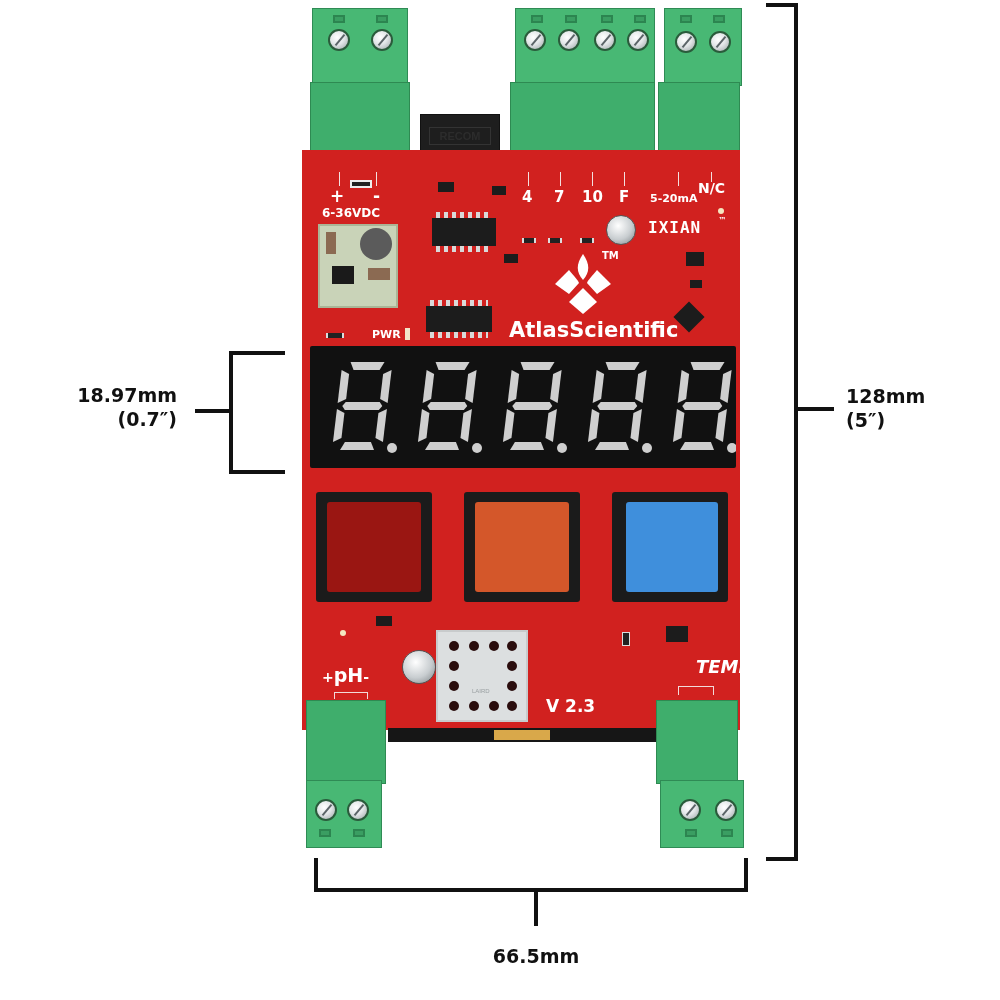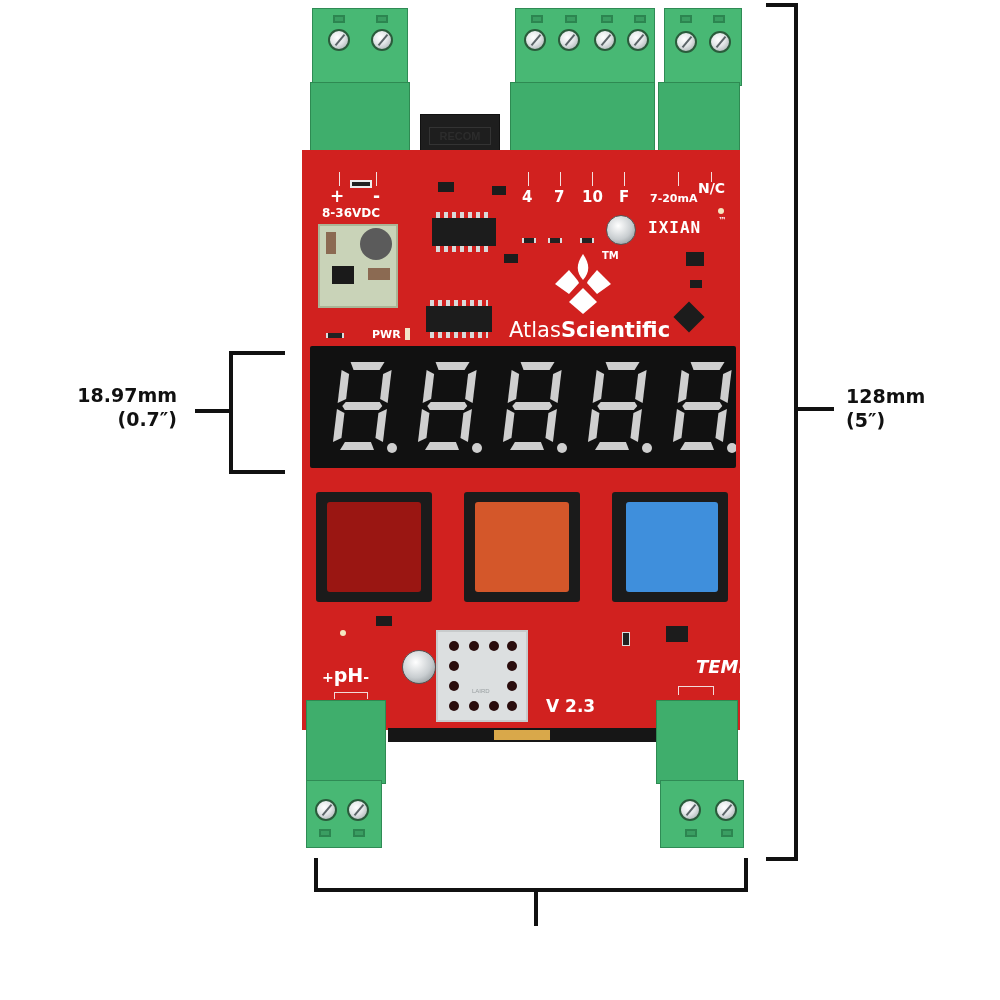--- a/index.html
+++ b/index.html
@@ -45,20 +45,21 @@
 <div class="dim-label" style="left:40px;top:383px;width:137px;text-align:right;">
   <div>18.97mm</div>
   <div>(0.7″)</div>
 </div>
 
 <div class="dim-line" style="left:314px;top:858px;width:4px;height:34px;"></div>
 <div class="dim-line" style="left:314px;top:888px;width:434px;height:4px;"></div>
 <div class="dim-line" style="left:744px;top:858px;width:4px;height:34px;"></div>
 <div class="dim-line" style="left:534px;top:890px;width:4px;height:36px;"></div>
 <div class="dim-label" style="left:436px;top:944px;width:200px;text-align:center;">
+  <div>66.5mm</div>
 </div>
 
 <div class="term-top" style="left:312px;top:8px;width:96px;height:78px;">
   <div class="slot" style="left:20px;top:6px;"></div>
   <div class="slot" style="left:63px;top:6px;"></div>
   <div class="screw" style="left:15px;top:20px;"></div>
   <div class="screw" style="left:58px;top:20px;"></div>
 </div>
 <div class="term" style="left:310px;top:82px;width:100px;height:92px;"></div>
 
@@ -89,21 +90,21 @@
 <div class="board" style="left:302px;top:150px;width:438px;height:580px;"></div>
 
 <div class="abs" style="left:388px;top:728px;width:270px;height:14px;background:#161616;"></div>
 <div class="abs" style="left:494px;top:730px;width:56px;height:10px;background:#d9a84a;"></div>
 
 <div class="pin" style="left:339px;top:172px;height:14px;"></div>
 <div class="pin" style="left:376px;top:172px;height:14px;"></div>
 <div class="silk" style="left:330px;top:186px;font-size:17px;">+</div>
 <div class="silk" style="left:373px;top:186px;font-size:17px;">-</div>
 <div class="abs" style="left:350px;top:180px;width:22px;height:8px;background:#222;border:2px solid #eee;box-sizing:border-box;"></div>
-<div class="silk" style="left:322px;top:206px;font-size:12px;">8-36VDC</div>
+<div class="silk" style="left:322px;top:206px;font-size:12px;">6-36VDC</div>
 
 <div class="abs" style="left:318px;top:224px;width:80px;height:84px;background:#c9d3b8;border:2px solid #aab596;box-sizing:border-box;">
   <div class="abs" style="left:40px;top:2px;width:32px;height:32px;border-radius:50%;background:#5b5b5b;"></div>
   <div class="abs" style="left:12px;top:40px;width:22px;height:18px;background:#1a1a1a;"></div>
   <div class="abs" style="left:6px;top:6px;width:10px;height:22px;background:#8b6a52;"></div>
   <div class="abs" style="left:48px;top:42px;width:22px;height:12px;background:#8b6a52;"></div>
 </div>
 
 <div class="chip" style="left:432px;top:218px;width:64px;height:28px;">
   <div class="chip-legs-top" style="top:-6px;"></div>
@@ -129,38 +130,38 @@
 <div class="pin" style="left:560px;top:172px;height:14px;"></div>
 <div class="pin" style="left:592px;top:172px;height:14px;"></div>
 <div class="pin" style="left:624px;top:172px;height:14px;"></div>
 <div class="silk" style="left:522px;top:188px;font-size:15px;">4</div>
 <div class="silk" style="left:554px;top:188px;font-size:15px;">7</div>
 <div class="silk" style="left:582px;top:188px;font-size:15px;">10</div>
 <div class="silk" style="left:619px;top:188px;font-size:15px;">F</div>
 
 <div class="pin" style="left:678px;top:172px;height:14px;"></div>
 <div class="pin" style="left:711px;top:172px;height:10px;"></div>
-<div class="silk" style="left:650px;top:192px;font-size:11px;">7-20mA</div>
+<div class="silk" style="left:650px;top:192px;font-size:11px;">5-20mA</div>
 <div class="silk" style="left:698px;top:180px;font-size:14px;">N/C</div>
 <div class="abs" style="left:718px;top:208px;width:6px;height:6px;border-radius:50%;background:#f5e6c0;"></div>
 
 <div class="abs" style="left:606px;top:215px;width:28px;height:28px;border-radius:50%;background:radial-gradient(circle at 40% 35%, #ffffff 0%, #c8cdd0 55%, #7c8286 100%);border:1px solid #555;"></div>
 
 <div class="silk" style="left:648px;top:218px;font-size:16px;letter-spacing:1px;font-family:'DejaVu Sans Mono', monospace;">IXIAN</div>
 <div class="silk" style="left:718px;top:216px;font-size:8px;">™</div>
 
 <svg class="abs" style="left:552px;top:252px;" width="62" height="62" viewBox="0 0 62 62">
   <path d="M31 2 C24 12 24 20 31 28 C38 20 38 12 31 2 Z" fill="#fff"></path>
   <path d="M3 32 L17 18 C22 24 26 28 27 31 L17 42 Z" fill="#fff"></path>
   <path d="M59 32 L45 18 C40 24 36 28 35 31 L45 42 Z" fill="#fff"></path>
   <path d="M31 36 L45 50 L31 62 L17 50 Z" fill="#fff"></path>
 </svg>
 <div class="silk" style="left:602px;top:250px;font-size:10px;">TM</div>
 <div class="abs" style="left:509px;top:318px;color:#fff;font-size:21px;font-family:'DejaVu Sans', sans-serif;white-space:nowrap;">
-  <span style="font-weight:normal;">Atlas</span><span style="font-weight:bold;">Scientific</span>
+  <span style="font-weight:bold;">Atlas</span><span style="font-weight:bold;">Scientific</span>
 </div>
 
 <div class="silk" style="left:372px;top:328px;font-size:11px;">PWR</div>
 
 <div class="display" style="left:310px;top:346px;width:426px;height:122px;">
   <svg id="seg-svg" width="426" height="122" style="position:absolute;left:0;top:0;">
       <g>
         <polygon points="40.56,16 74.56,16 69.6,24 43.6,24" fill="#cfcfcf"></polygon>
         <polygon points="81.6,24 77.64,57 70.12,53 73.12,28" fill="#cfcfcf"></polygon>
         <polygon points="76.92,63 72.96,96 65.44,92 68.44,67" fill="#cfcfcf"></polygon>

